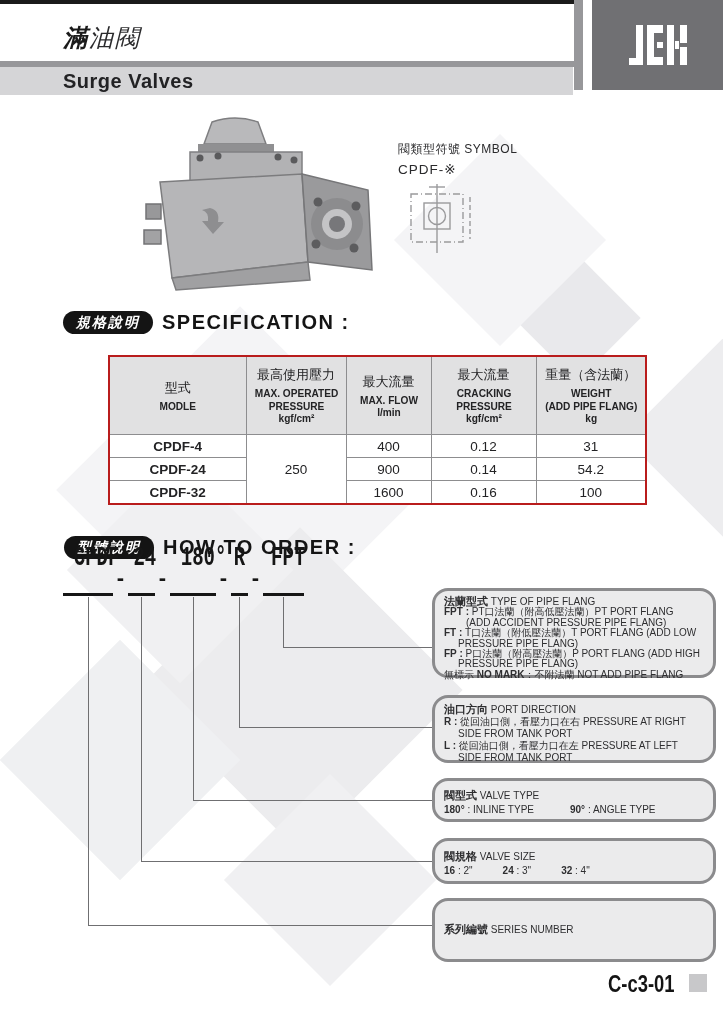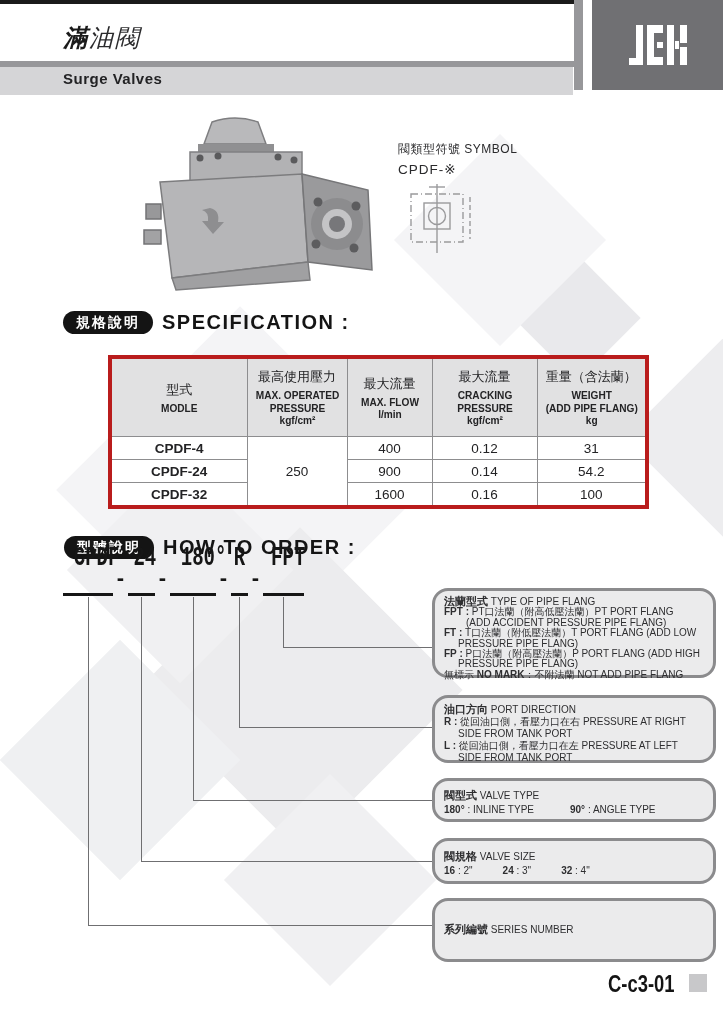--- a/index.html
+++ b/index.html
@@ -7,44 +7,44 @@
         font-family:"Liberation Sans","DejaVu Sans",sans-serif;color:#1d1d1f;}
   
   .wm{position:absolute;transform:rotate(45deg);pointer-events:none;}
   
   .topbar{position:absolute;left:0;top:0;width:576px;height:4px;background:#1a1a1a;}
   .title-zh{position:absolute;left:63px;top:22px;font-size:24px;letter-spacing:2px;color:#1a1a1a;font-style:italic;}
   .title-zh .heavy{font-weight:bold;}
   .title-zh .light{font-weight:normal;color:#2b2b2d;}
   .band-dark{position:absolute;left:0;top:61px;width:576px;height:6px;background:#97979a;}
   .band-light{position:absolute;left:0;top:67px;width:573px;height:28px;background:#d5d5d7;}
-  .subtitle{position:absolute;left:63px;top:70px;font-size:15px;font-weight:bold;color:#222224;letter-spacing:0.5px;}
+  .subtitle{position:absolute;left:63px;top:70px;font-size:20px;font-weight:bold;color:#222224;letter-spacing:0.5px;}
   .logo-strip{position:absolute;left:574px;top:0;width:9px;height:90px;background:#97979a;}
   .logo-box{position:absolute;left:592px;top:0;width:131px;height:90px;background:#707073;
             display:flex;align-items:center;justify-content:center;}
   
   .valve{position:absolute;left:140px;top:112px;width:250px;height:180px;}
   
   .sym-label{position:absolute;left:398px;top:141px;font-size:12px;color:#2a2a2c;letter-spacing:0.5px;}
   .sym-code{position:absolute;left:398px;top:161px;font-size:13.5px;color:#2a2a2c;letter-spacing:1px;}
   .sym-svg{position:absolute;left:400px;top:180px;}
   
   .pill{position:absolute;height:23px;border-radius:12px;background:#141414;color:#fff;
         font-size:14px;font-weight:bold;letter-spacing:2px;display:flex;align-items:center;
-        justify-content:center;padding:0 13px;}
+        justify-content:center;padding:0 13px;font-style:italic;}
   .pill.spec{left:63px;top:311px;}
   .pill.order{left:64px;top:536px;}
   .sec-head{position:absolute;font-size:20px;font-weight:bold;letter-spacing:1.5px;color:#141414;line-height:23px;}
   .sec-head.spec{left:162px;top:311px;}
   .sec-head.order{left:163px;top:536px;}
   
   .spec-table{position:absolute;left:108px;top:355px;width:537px;border-collapse:collapse;
               table-layout:fixed;font-size:13.5px;}
   .spec-table th,.spec-table td{border:1px solid #8d8d8f;text-align:center;vertical-align:middle;padding:0;}
-  .spec-table{border:4px solid #b91c1c;}
+  .spec-table{border:2px solid #b91c1c;}
   .spec-table thead th{background:#e1e1e2;height:77px;font-weight:normal;}
   .spec-table td{height:22px;background:#fff;}
   .th-zh{font-size:13px;color:#232325;margin-bottom:3px;}
   .th-en{font-size:11px;font-weight:bold;color:#232325;line-height:12.5px;display:block;
          transform:scaleX(0.92);transform-origin:center;}
   .cell{color:#232325;}
   td.model{font-weight:bold;}
   
   .code-row{position:absolute;left:63px;top:560px;display:flex;align-items:flex-end;height:36px;}
   .code-seg{border-bottom:3px solid #161616;text-align:left;padding-bottom:21px;font-family:Liberation Mono, monospace;}

